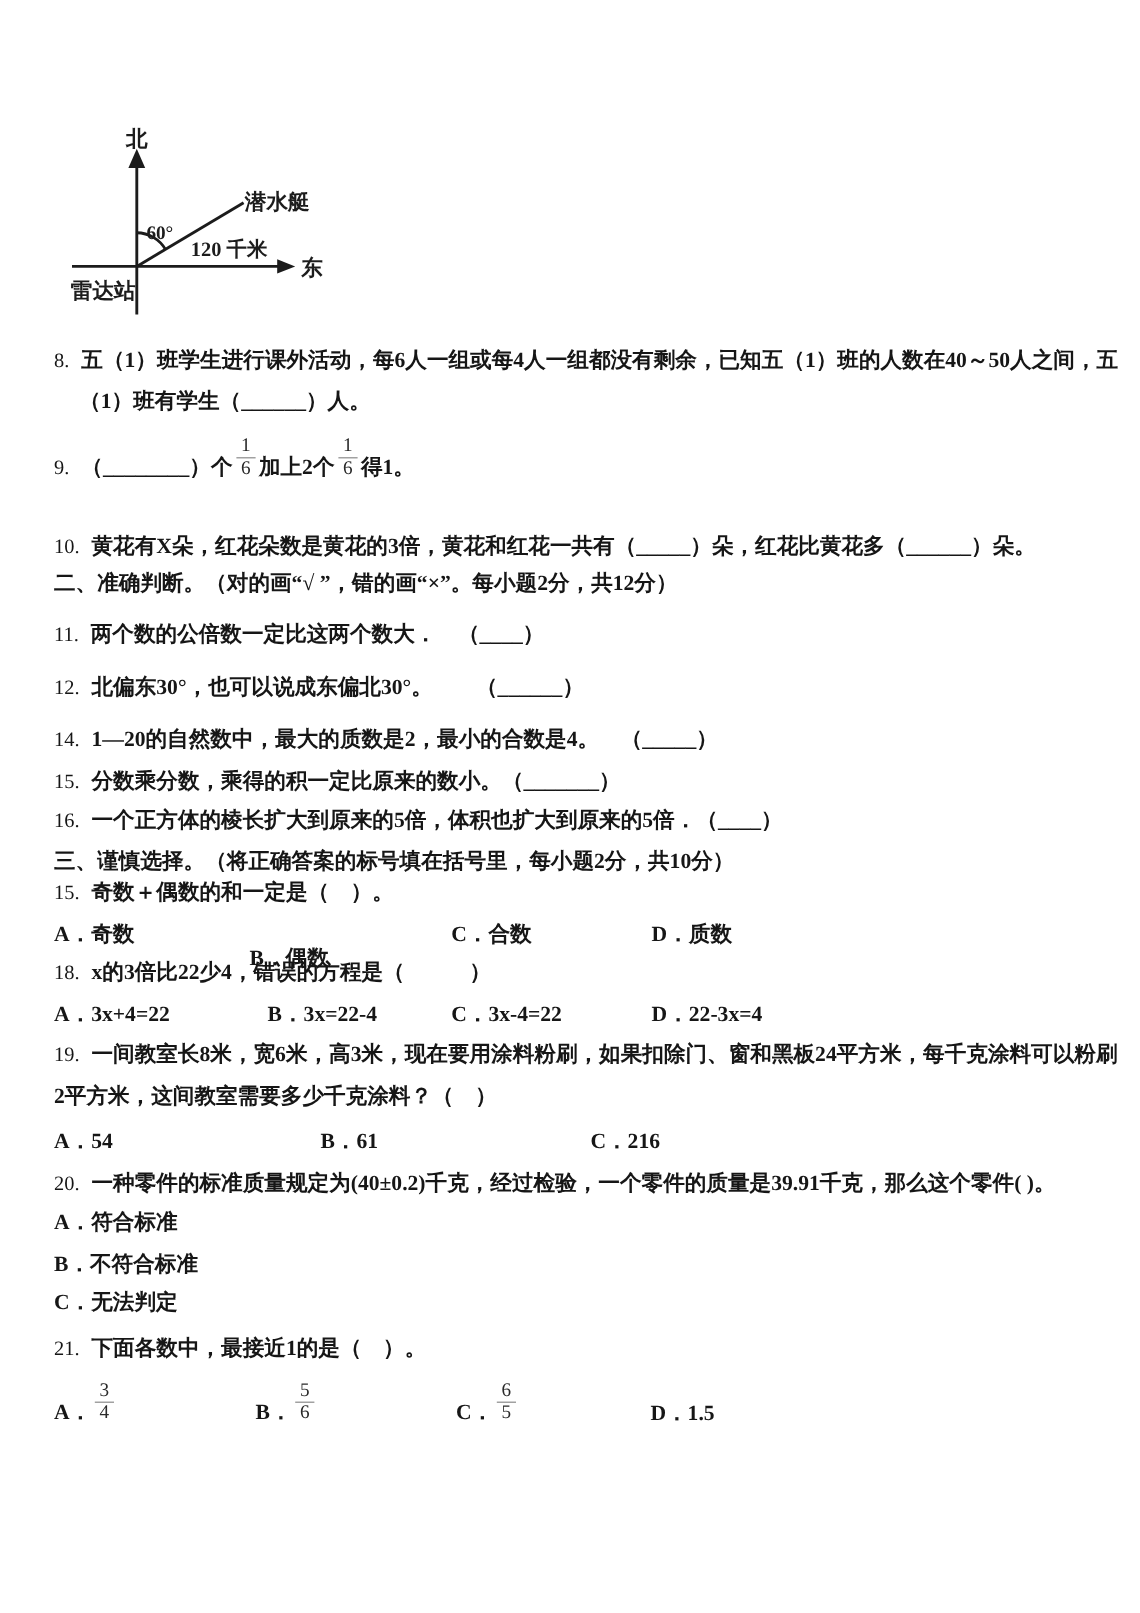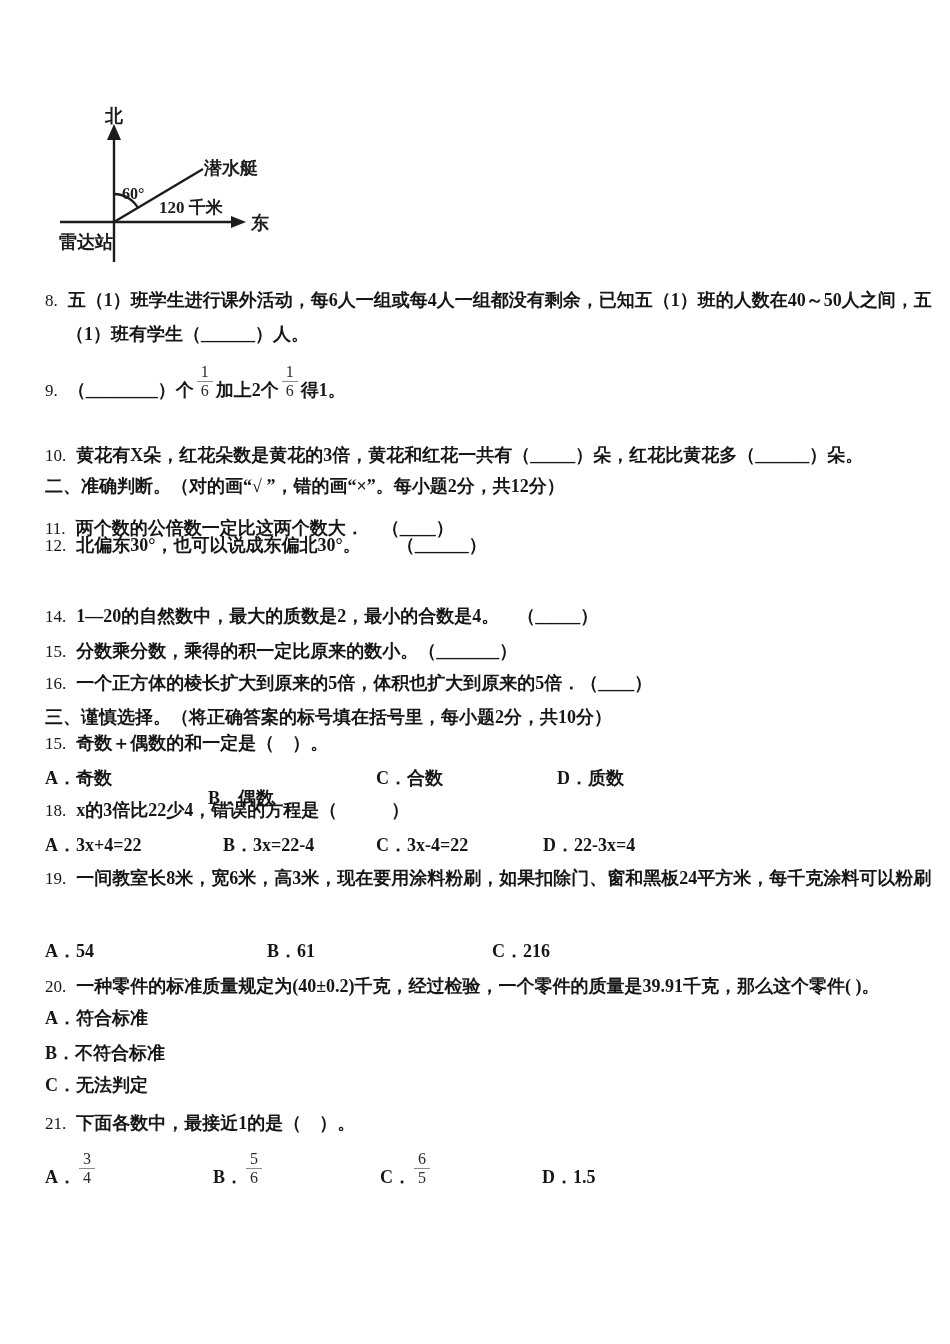--- a/index.html
+++ b/index.html
@@ -65,21 +65,21 @@
     <span class="qnum">10.</span><span>黄花有X朵，红花朵数是黄花的3倍，黄花和红花一共有（_____）朵，红花比黄花多（______）朵。</span>
   </div>
 
   <div class="line sec" style="top:474px;">
     <span>二、准确判断。（对的画“√ ”，错的画“×”。每小题2分，共12分）</span>
   </div>
 
   <div class="line" style="top:516px;">
     <span class="qnum">11.</span><span>两个数的公倍数一定比这两个数大．　（____）</span>
   </div>
-  <div class="line" style="top:533px;">
+  <div class="line" style="top:560px;">
     <span class="qnum">12.</span><span>北偏东30°，也可以说成东偏北30°。　　（______）</span>
   </div>
   <div class="line" style="top:604px;">
     <span class="qnum">14.</span><span>1—20的自然数中，最大的质数是2，最小的合数是4。　（_____）</span>
   </div>
   <div class="line" style="top:639px;">
     <span class="qnum">15.</span><span>分数乘分数，乘得的积一定比原来的数小。（_______）</span>
   </div>
   <div class="line" style="top:671px;">
     <span class="qnum">16.</span><span>一个正方体的棱长扩大到原来的5倍，体积也扩大到原来的5倍．（____）</span>
@@ -89,35 +89,38 @@
     <span>三、谨慎选择。（将正确答案的标号填在括号里，每小题2分，共10分）</span>
   </div>
 
   <div class="line" style="top:731px;">
     <span class="qnum">15.</span><span>奇数＋偶数的和一定是（　）。</span>
   </div>
   <div class="choice-row" style="top:766px; height:24px;">
     <span class="choice" style="left:0;">A．奇数</span>
     <span class="choice" style="left:163px;margin-top:20px;">B．偶数</span>
     <span class="choice" style="left:331px;">C．合数</span>
-    <span class="choice" style="left:512px;">D．质数</span>
+    <span class="choice" style="left:498px;">D．质数</span>
   </div>
 
   <div class="line" style="top:798px;">
     <span class="qnum">18.</span><span>x的3倍比22少4，错误的方程是（　　　）</span>
   </div>
   <div class="choice-row" style="top:833px; height:24px;">
     <span class="choice" style="left:0;">A．3x+4=22</span>
     <span class="choice" style="left:178px;">B．3x=22-4</span>
     <span class="choice" style="left:331px;">C．3x-4=22</span>
     <span class="choice" style="left:498px;">D．22-3x=4</span>
   </div>
 
   <div class="line" style="top:866px;">
     <span class="qnum">19.</span><span>一间教室长8米，宽6米，高3米，现在要用涂料粉刷，如果扣除门、窗和黑板24平方米，每千克涂料可以粉刷</span>
+  </div>
+  <div class="line" style="top:901px;">
+    <span>2平方米，这间教室需要多少千克涂料？（　）</span>
   </div>
   <div class="choice-row" style="top:939px; height:24px;">
     <span class="choice" style="left:0;">A．54</span>
     <span class="choice" style="left:222px;">B．61</span>
     <span class="choice" style="left:447px;">C．216</span>
   </div>
 
   <div class="line" style="top:974px;">
     <span class="qnum">20.</span><span>一种零件的标准质量规定为(40±0.2)千克，经过检验，一个零件的质量是39.91千克，那么这个零件( )。</span>
   </div>

